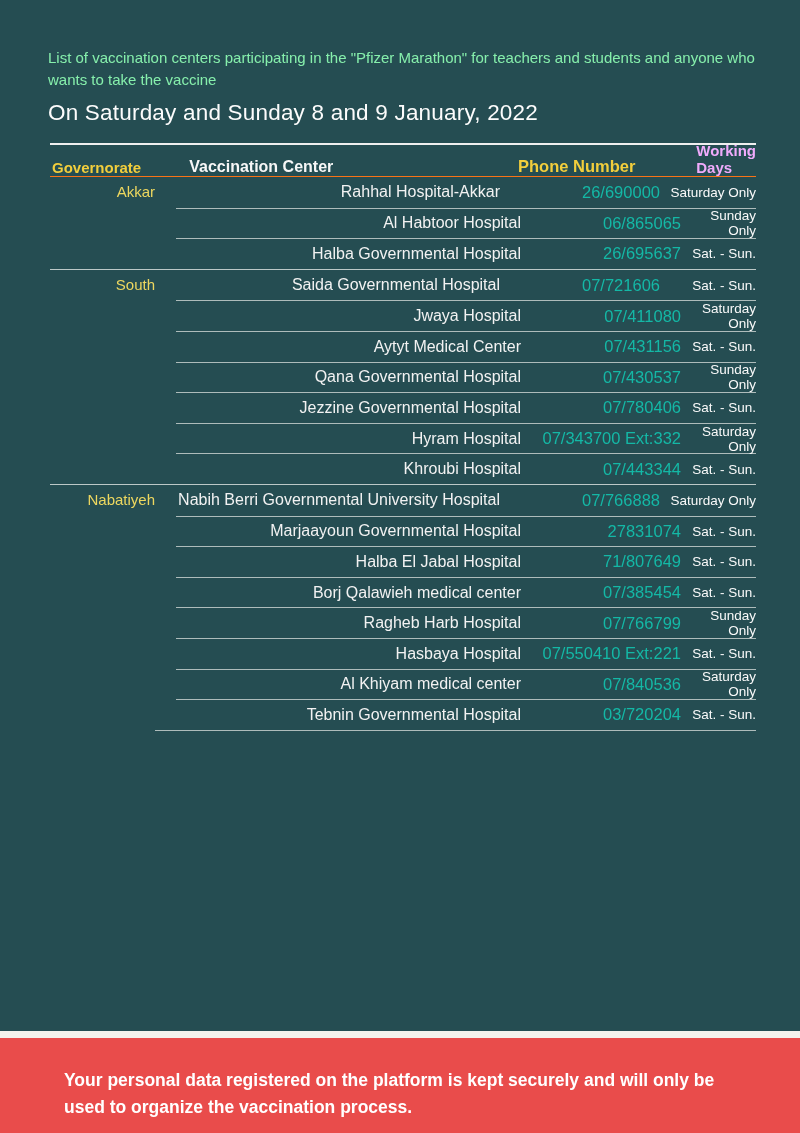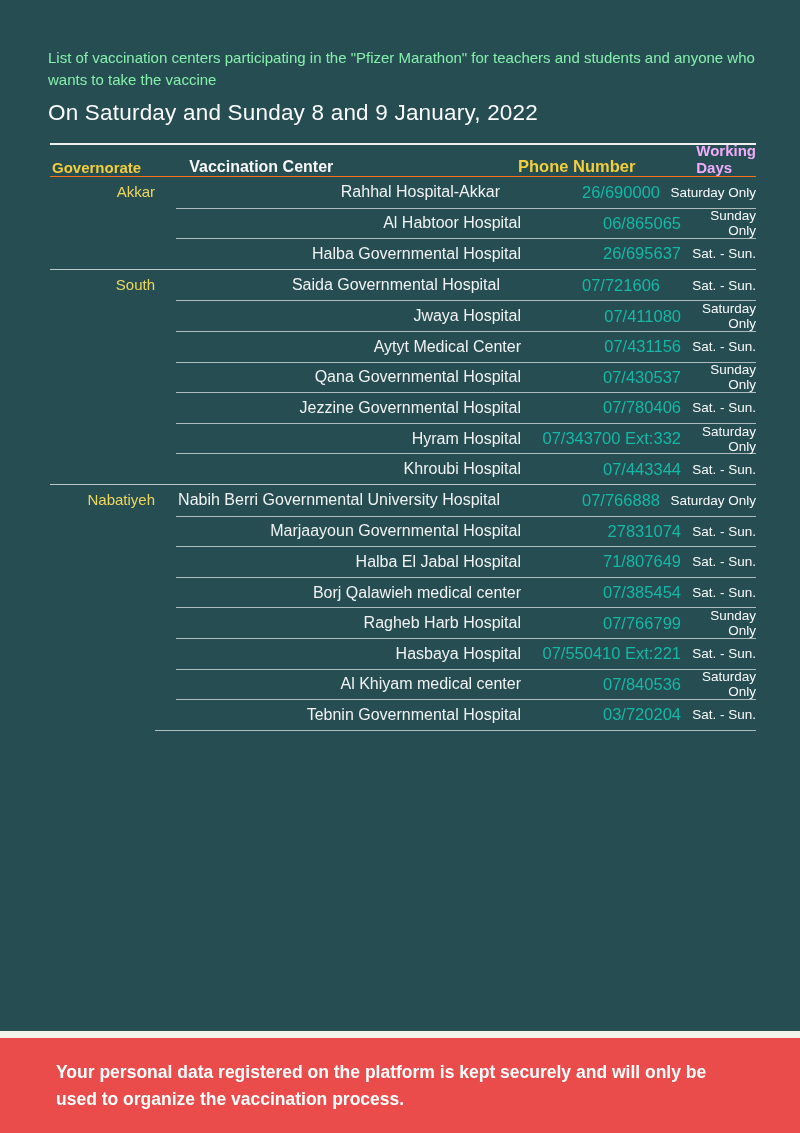--- a/index.html
+++ b/index.html
@@ -178,14 +178,14 @@
             <span class="cell-phone">03/720204</span>
             <span class="cell-days">Sat. - Sun.</span>
           </div>
         </div>
       </div>
     </div>
 </div>
 
 <div class="banner-strip"></div>
 <div class="banner">
-  <p class="banner-text" style="margin:8px">Your personal data registered on the platform is kept securely and will only be used to organize the vaccination process.</p>
+  <p class="banner-text" style="margin:16px">Your personal data registered on the platform is kept securely and will only be used to organize the vaccination process.</p>
 </div>
 
 </body></html>

